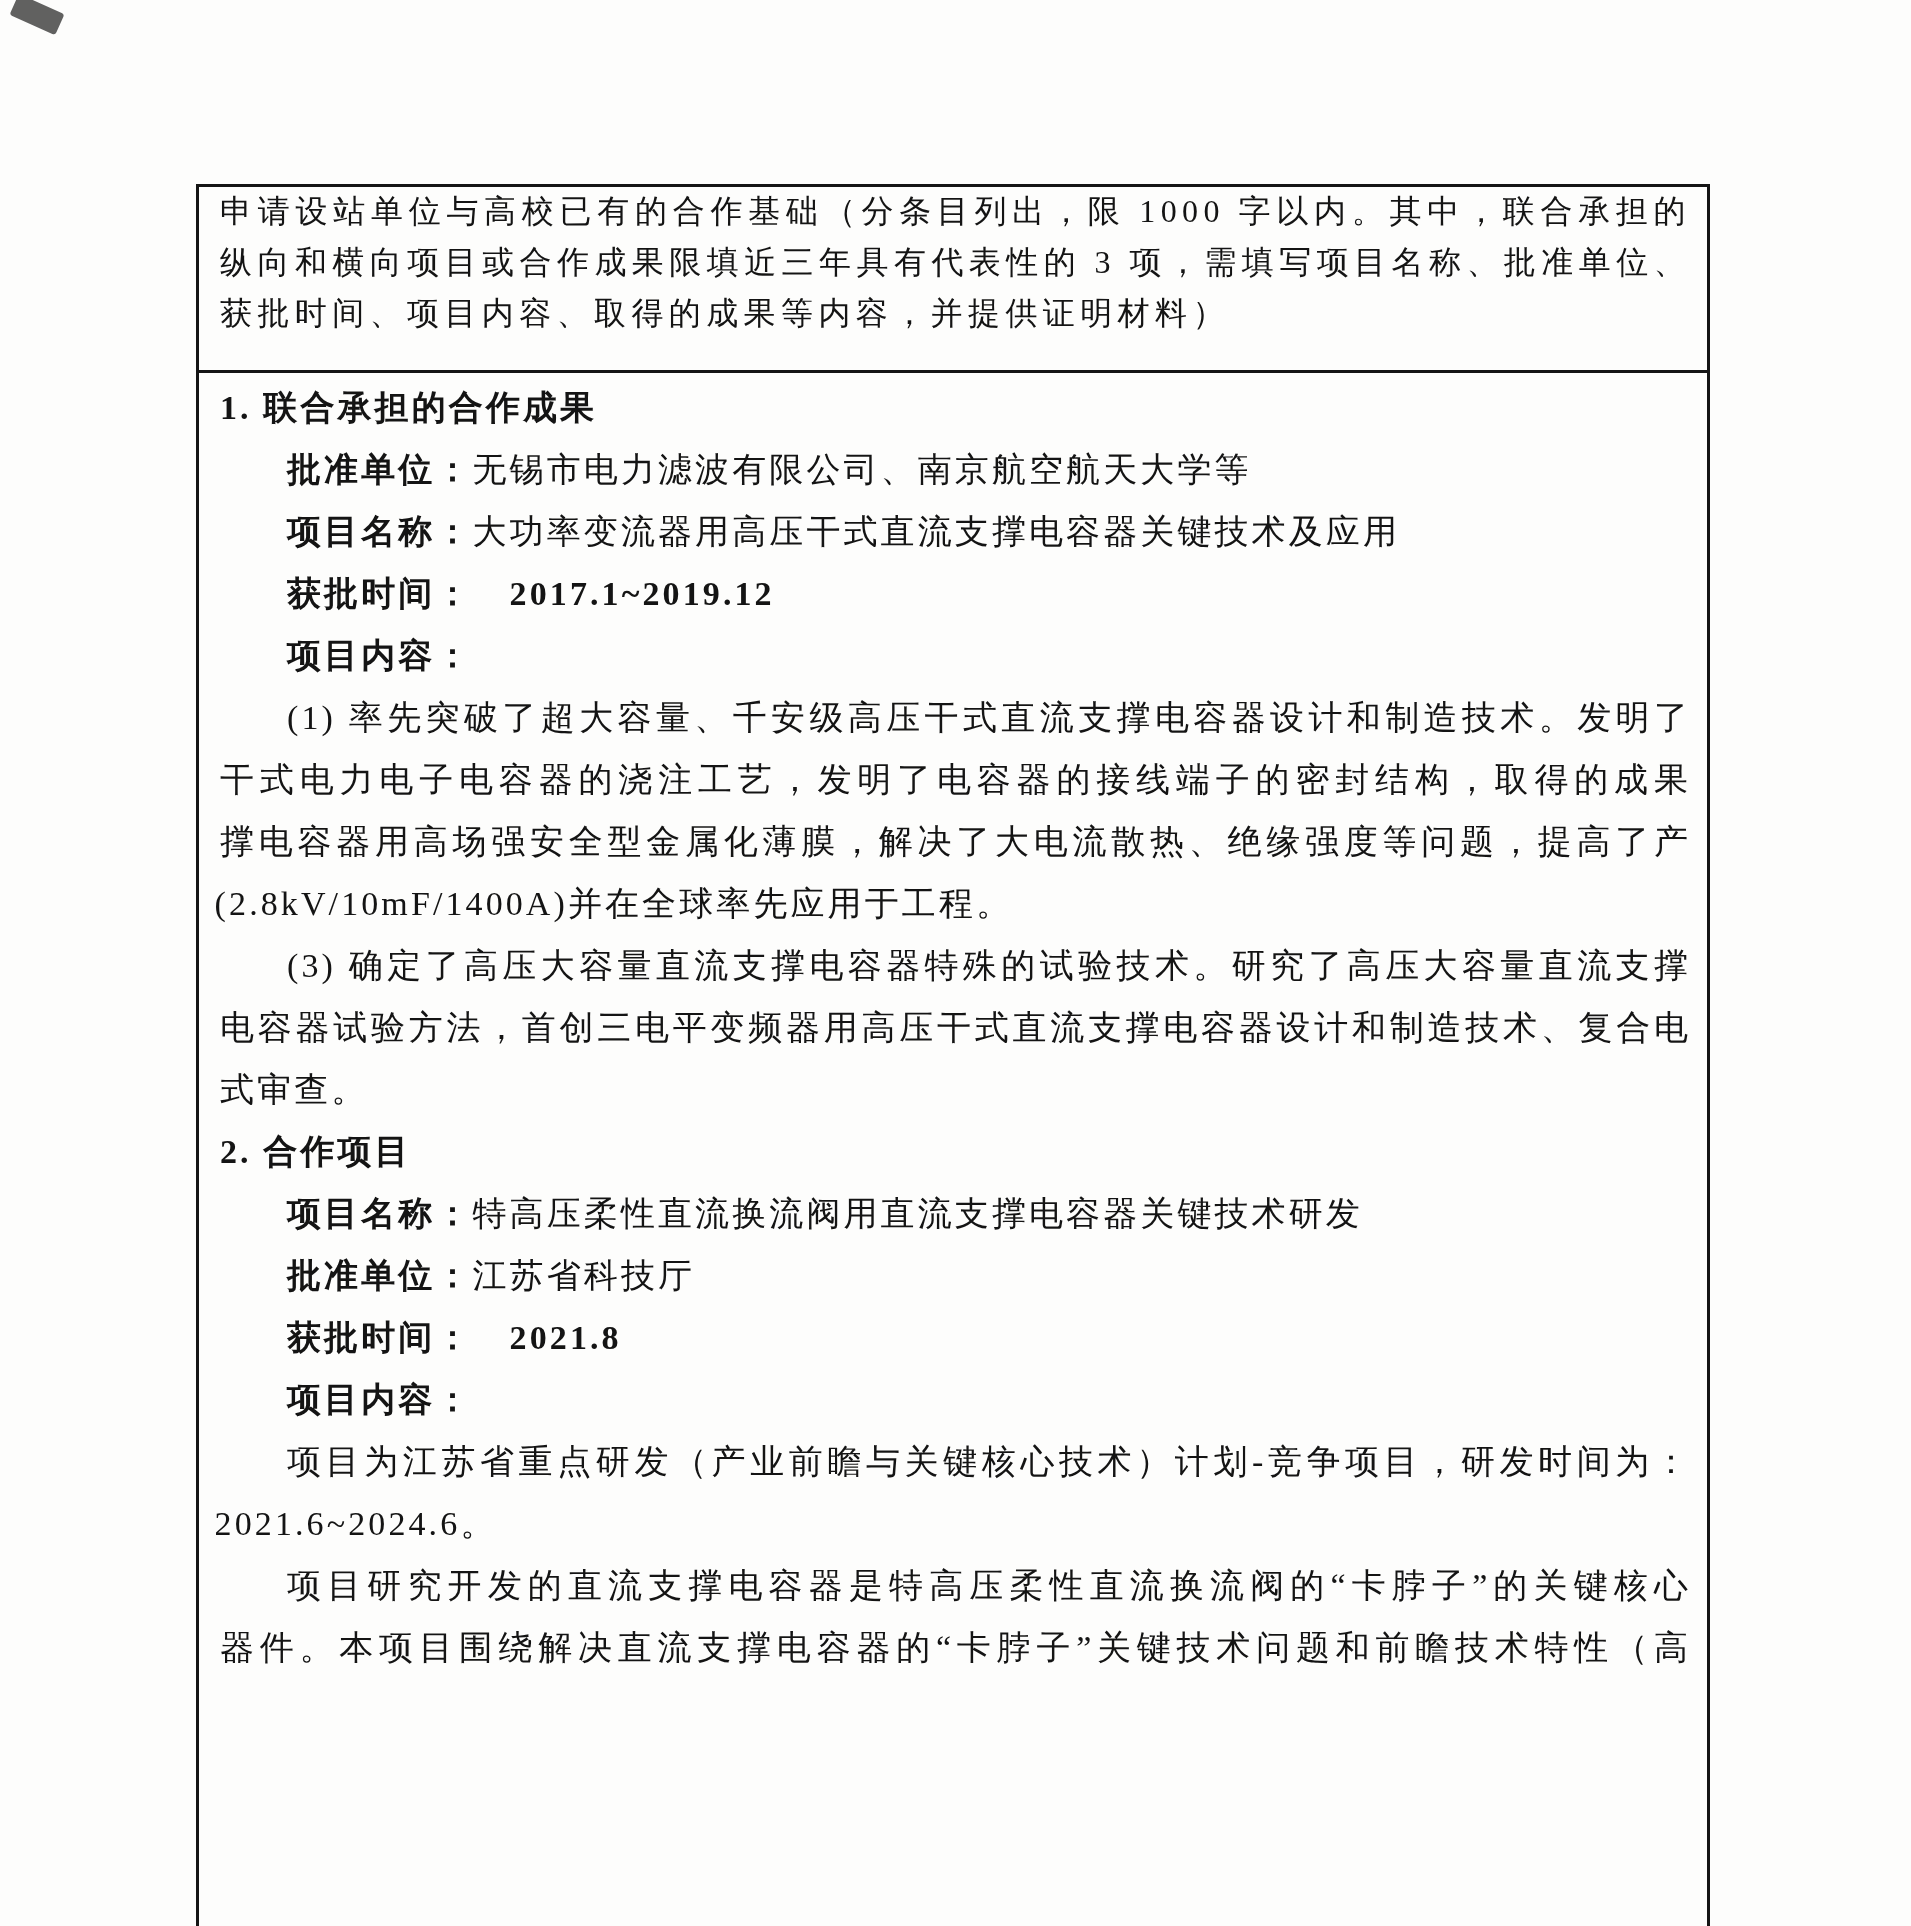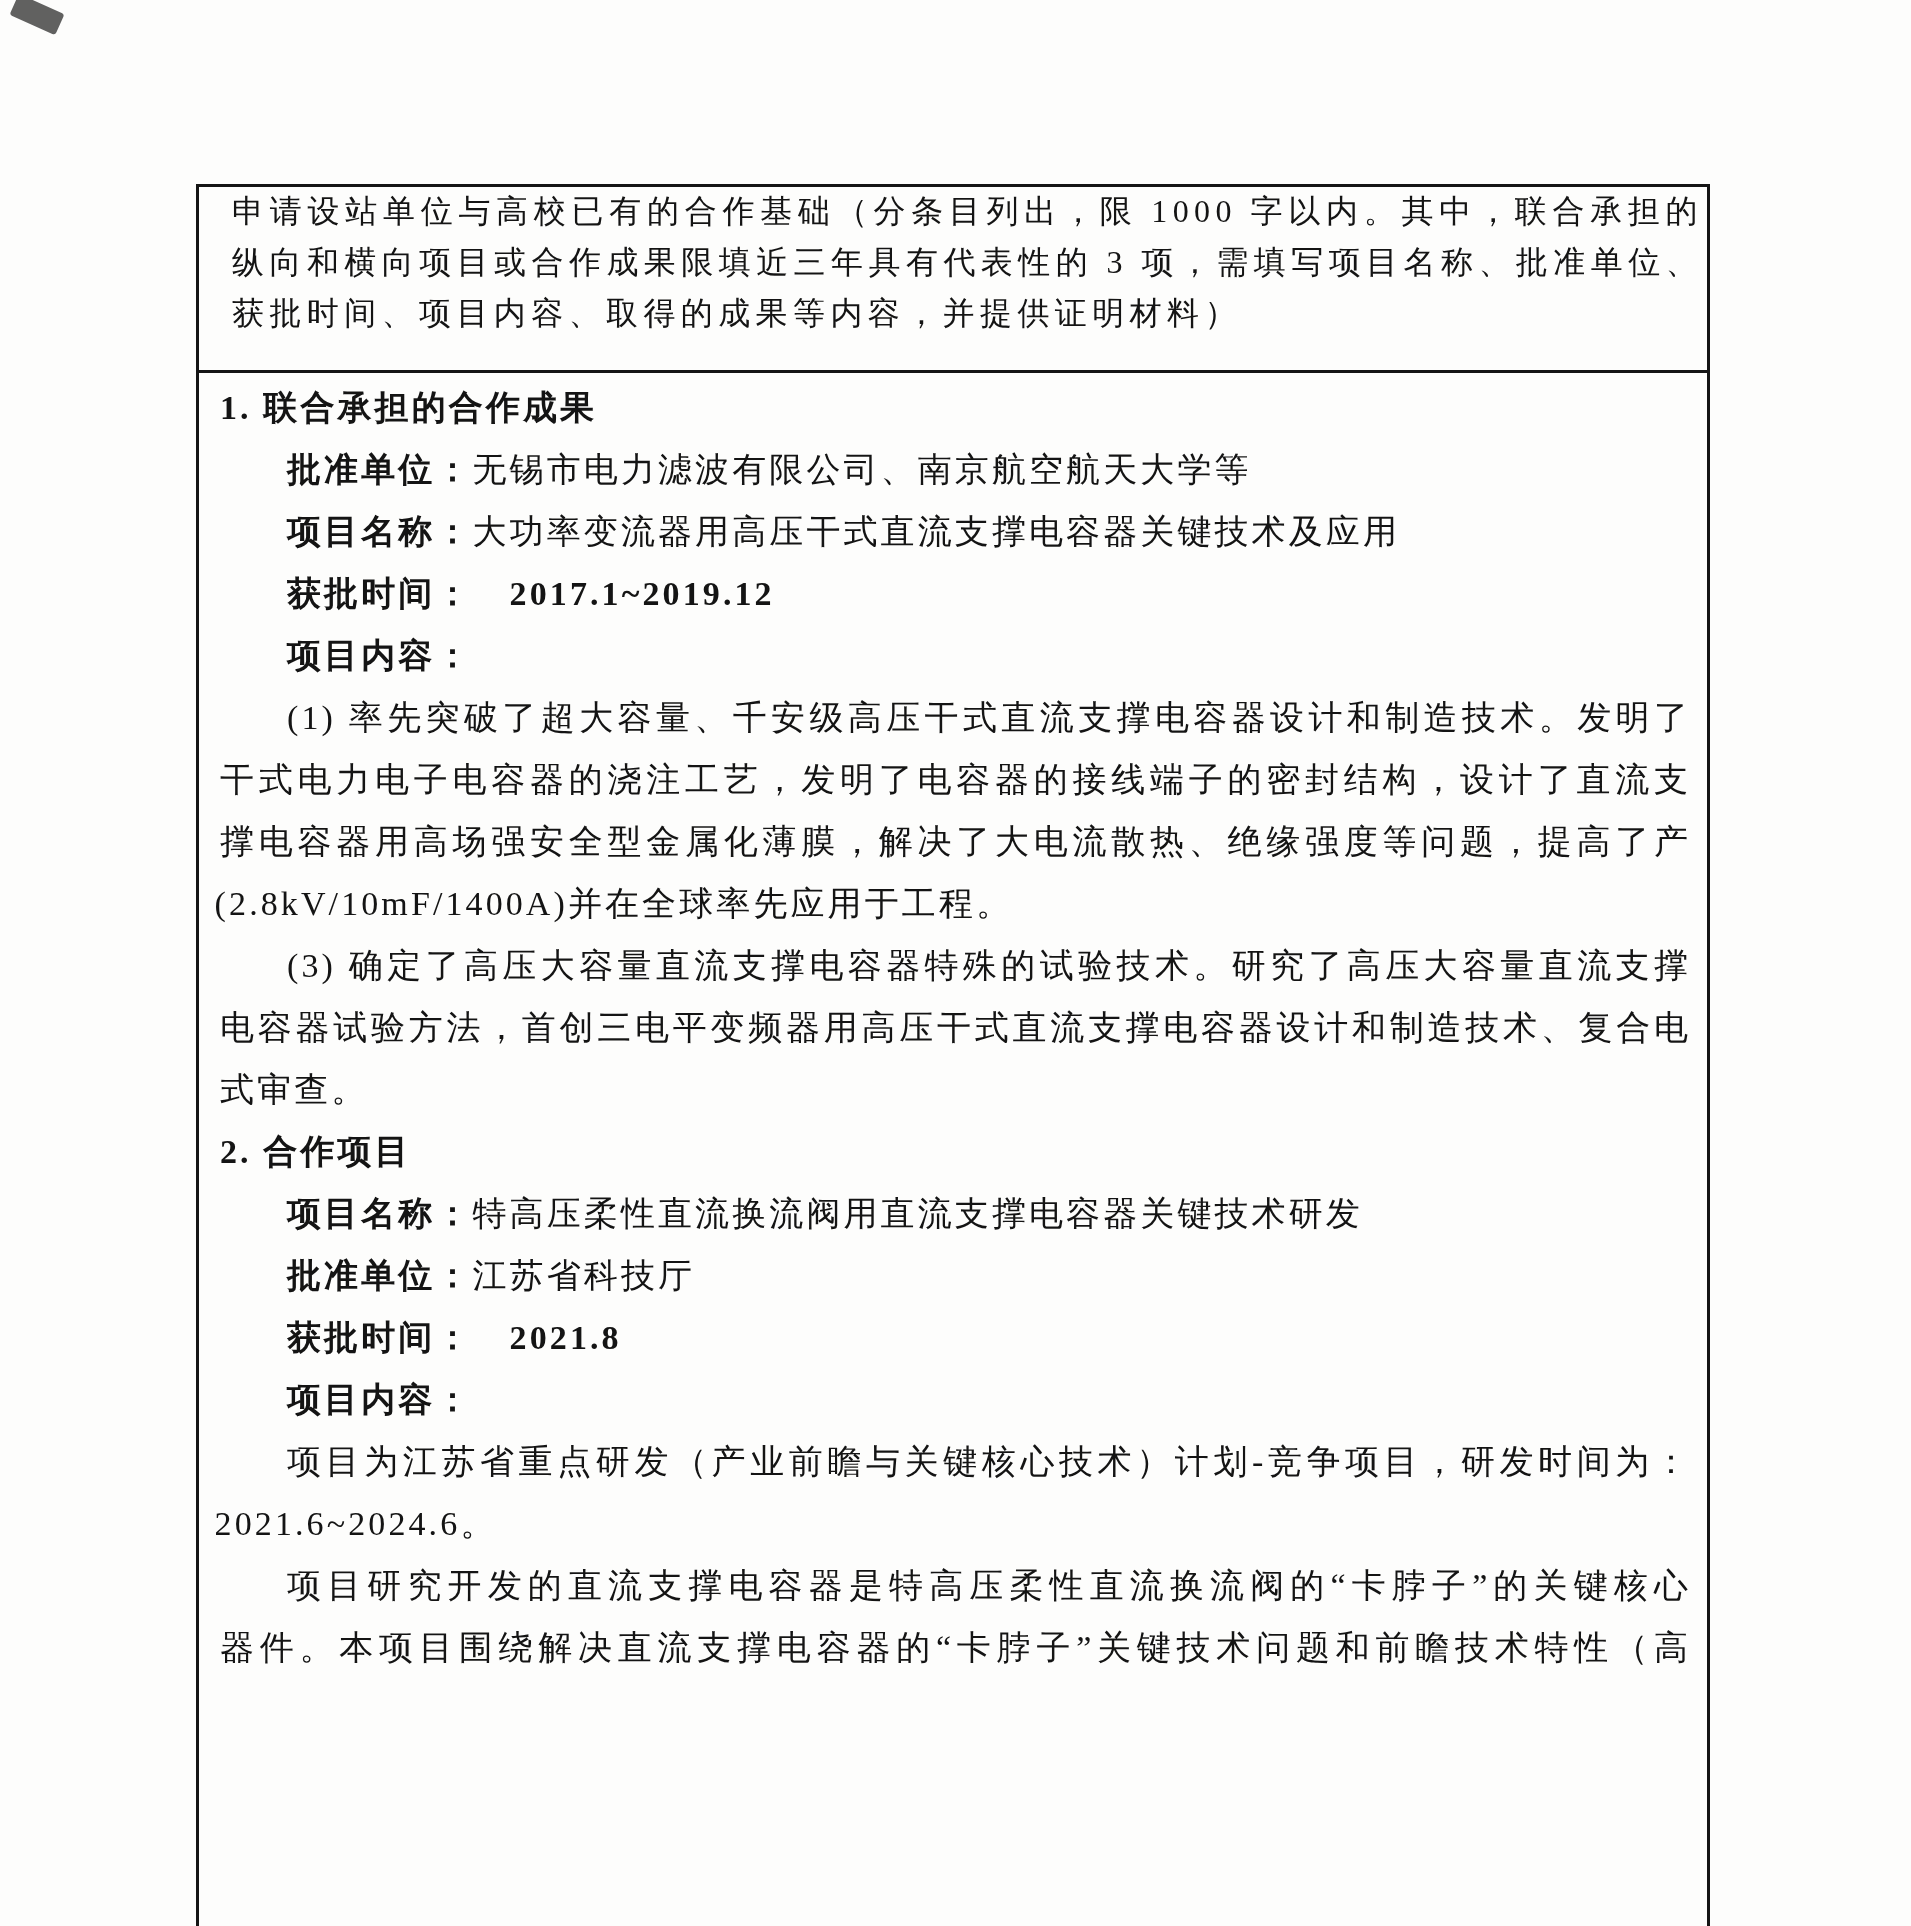--- a/index.html
+++ b/index.html
@@ -18,21 +18,21 @@
   
   .doc-box{
     position:absolute;left:196px;top:184px;width:1514px;height:2280px;
     border:3.5px solid #151515;box-sizing:border-box;
   }
   .cell-divider{
     position:absolute;left:0;right:0;top:183px;height:3.1px;background:#151515;
   }
   
   .header-note{
-    position:absolute;left:232px;top:186px;width:1471px;
+    position:absolute;left:220px;top:186px;width:1471px;
     font-size:32px;line-height:51px;letter-spacing:5.4px;
     text-align:left;white-space:nowrap;
   }
   .header-note .hline{height:51px;overflow:visible;}
   .header-note .hline.justify{
     text-align:justify;text-align-last:justify;white-space:normal;
   }
   
   .body-text{
     position:absolute;left:220px;top:377px;width:1471px;
@@ -63,21 +63,21 @@
     <div class="hline">获批时间、项目内容、取得的成果等内容，并提供证明材料）</div>
   </div>
 
 <div class="body-text">
     <div class="bline margin"><b>1. 联合承担的合作成果</b></div>
     <div class="bline indent"><b>批准单位：</b><span>无锡市电力滤波有限公司、南京航空航天大学等</span></div>
     <div class="bline indent"><b>项目名称：</b><span>大功率变流器用高压干式直流支撑电容器关键技术及应用</span></div>
     <div class="bline indent"><b>获批时间：</b><b>　2017.1~2019.12</b></div>
     <div class="bline indent"><b>项目内容：</b></div>
     <div class="bline indent justify"><span>(1) 率先突破了超大容量、千安级高压干式直流支撑电容器设计和制造技术。发明了</span></div>
-    <div class="bline margin justify"><span>干式电力电子电容器的浇注工艺，发明了电容器的接线端子的密封结构，设计了直流支</span></div>
+    <div class="bline margin justify"><span>干式电力电子电容器的浇注工艺，发明了电容器的接线端子的密封结构，取得的成果</span></div>
     <div class="bline margin justify"><span>撑电容器用高场强安全型金属化薄膜，解决了大电流散热、绝缘强度等问题，提高了产</span></div>
     <div class="bline hang"><span>(2.8kV/10mF/1400A)并在全球率先应用于工程。</span></div>
     <div class="bline indent justify"><span>(3) 确定了高压大容量直流支撑电容器特殊的试验技术。研究了高压大容量直流支撑</span></div>
     <div class="bline margin justify"><span>电容器试验方法，首创三电平变频器用高压干式直流支撑电容器设计和制造技术、复合电</span></div>
     <div class="bline margin"><span>式审查。</span></div>
     <div class="bline margin"><b>2. 合作项目</b></div>
     <div class="bline indent"><b>项目名称：</b><span>特高压柔性直流换流阀用直流支撑电容器关键技术研发</span></div>
     <div class="bline indent"><b>批准单位：</b><span>江苏省科技厅</span></div>
     <div class="bline indent"><b>获批时间：</b><b>　2021.8</b></div>
     <div class="bline indent"><b>项目内容：</b></div>

